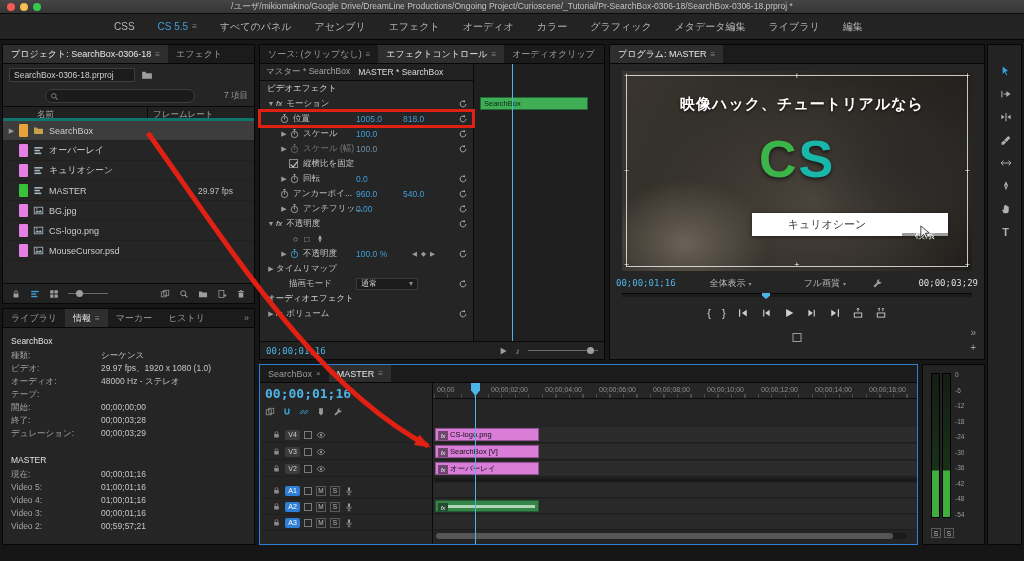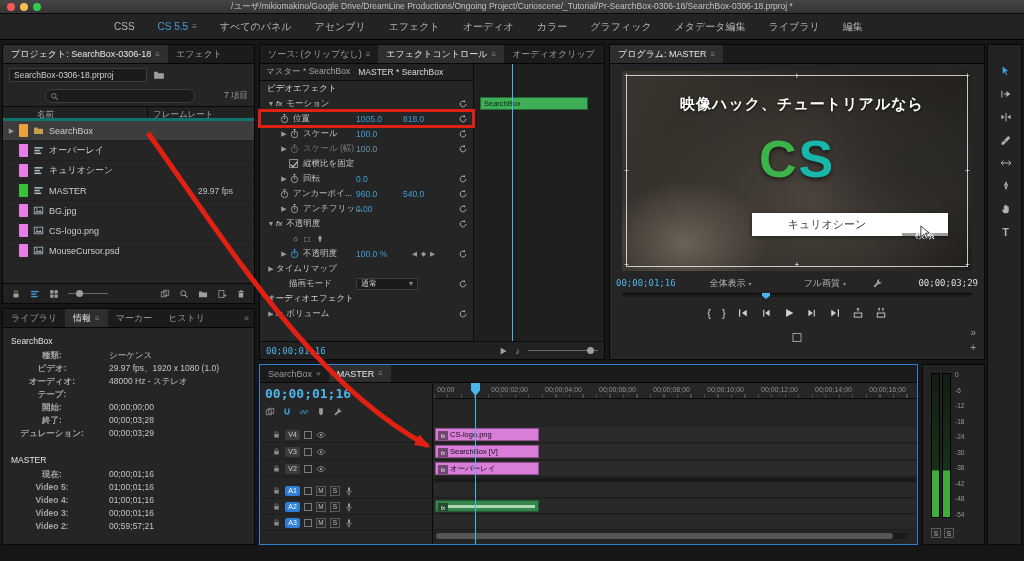--- a/index.html
+++ b/index.html
@@ -25,21 +25,21 @@
   .p{position:absolute;background:#252525;border:1px solid #070707;}
   .tb{display:flex;align-items:stretch;height:19px;background:#1b1b1b;border-bottom:1px solid #070707;font-size:9px;color:#9b9b9b;overflow:hidden;}
   .t{display:flex;align-items:center;gap:4px;padding:0 8px;white-space:nowrap;}
   .t.on{background:#2e2e2e;color:#e6e6e6;}
   .tb .ovf{margin-left:auto;padding:0 5px;display:flex;align-items:center;color:#8a8a8a;}
   .ic{display:inline-block;vertical-align:middle;}
 
   
   #project{left:2px;top:44px;width:253px;height:260px;}
   .binrow{display:flex;align-items:center;height:22px;padding:0 6px;gap:6px;}
-  .binbox{width:138px;height:14px;background:#1b1b1b;border:1px solid #3d3d3d;font-size:8.5px;color:#cfcfcf;display:flex;align-items:center;padding:0 4px;overflow:hidden;white-space:nowrap;}
+  .binbox{width:126px;height:14px;background:#1b1b1b;border:1px solid #3d3d3d;font-size:8.5px;color:#cfcfcf;display:flex;align-items:center;padding:0 4px;overflow:hidden;white-space:nowrap;}
   .srchrow{display:flex;align-items:center;height:20px;padding:0 6px;gap:6px;margin-left:36px;}
   .srchbox{width:150px;height:14px;background:#1b1b1b;border:1px solid #3d3d3d;border-radius:7px;display:flex;align-items:center;padding:0 4px;color:#8a8a8a;}
   .cnt{margin-left:auto;font-size:8.5px;color:#9a9a9a;}
   .colhdr{position:relative;height:15px;background:#212121;border-top:1px solid #0a0a0a;border-bottom:3px solid #0f766e;font-size:8.5px;color:#a9a9a9;}
   .colhdr .c1{position:absolute;left:34px;top:2px;}
   .colhdr .c2{position:absolute;left:150px;top:2px;}
   .colhdr .div{position:absolute;left:144px;top:0;bottom:0;width:1px;background:#0a0a0a;}
   .pr-row{position:relative;display:flex;align-items:center;height:20px;padding-left:4px;font-size:9px;color:#cccccc;border-bottom:1px solid #202020;}
   .pr-row.sel{background:#3d3d3d;}
   .tw{width:9px;font-size:7px;color:#9a9a9a;text-align:center;}
@@ -52,21 +52,21 @@
   .pfoot .sl i{position:absolute;left:8px;top:-3px;width:7px;height:7px;border-radius:50%;background:#9e9e9e;}
   .pfoot .sp{flex:1;}
   .i12{width:12px;height:12px;} .i11{width:11px;height:11px;} .i10{width:10px;height:10px;} .i9{width:9px;height:9px;}
   .blue{color:var(--blue) !important;}
 
   
   #info{left:2px;top:308px;width:253px;height:237px;}
   .inf-body{padding:7px 8px;font-size:8.5px;line-height:13px;color:#b8b8b8;}
   .inf-title{color:#e3e3e3;margin-bottom:1px;}
   .inf-row{display:flex;}
-  .inf-lbl{width:82px;text-align:center;margin-right:16px;color:#a5a5a5;flex:0 0 auto;font-weight:bold;}
+  .inf-lbl{width:82px;text-align:left;margin-right:8px;color:#a5a5a5;flex:0 0 auto;}
   .inf-val{color:#c5c5c5;white-space:nowrap;}
   .inf-gap{height:14px;}
 
   
   #ecp{left:259px;top:44px;width:346px;height:316px;}
   .ecp-hdr{position:absolute;left:0;top:19px;width:213px;height:17px;background:#212121;border-bottom:1px solid #0a0a0a;display:flex;align-items:center;gap:8px;padding:0 6px;font-size:8.5px;overflow:hidden;white-space:nowrap;}
   .ecp-hdr .a{color:#a5a5a5}.ecp-hdr .b{color:#dddddd}
   .fx-rows{position:absolute;left:0;top:36px;width:213px;}
   .fx-row{position:relative;display:flex;align-items:center;height:15px;font-size:8.5px;color:#c2c2c2;padding-left:6px;white-space:nowrap;}
   .fx-row .tw{flex:0 0 10px;}

